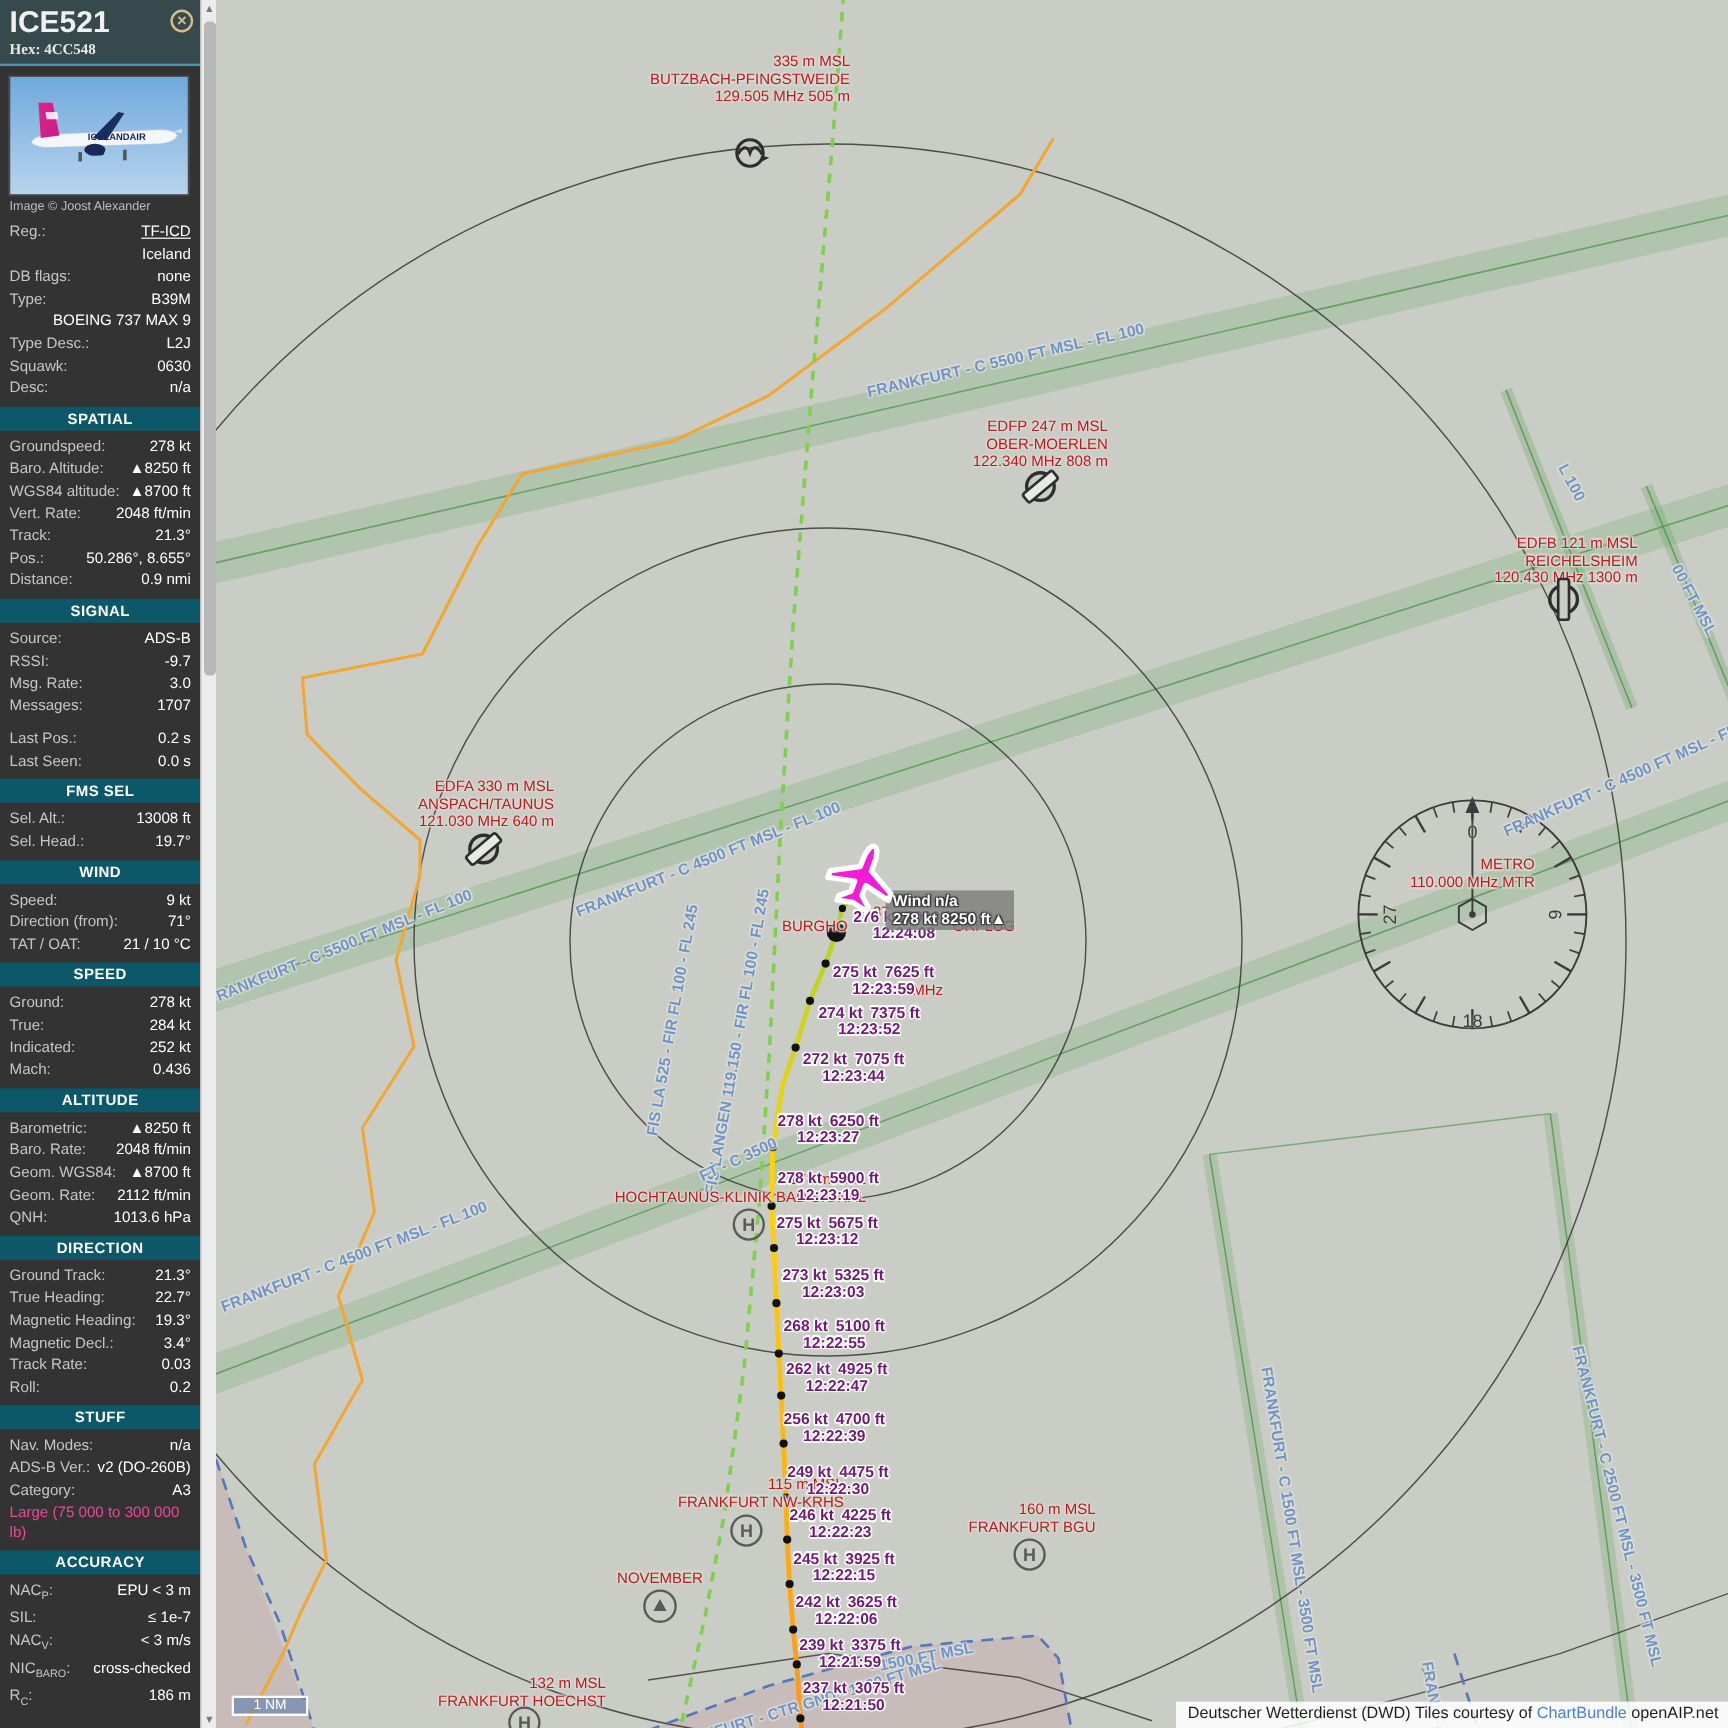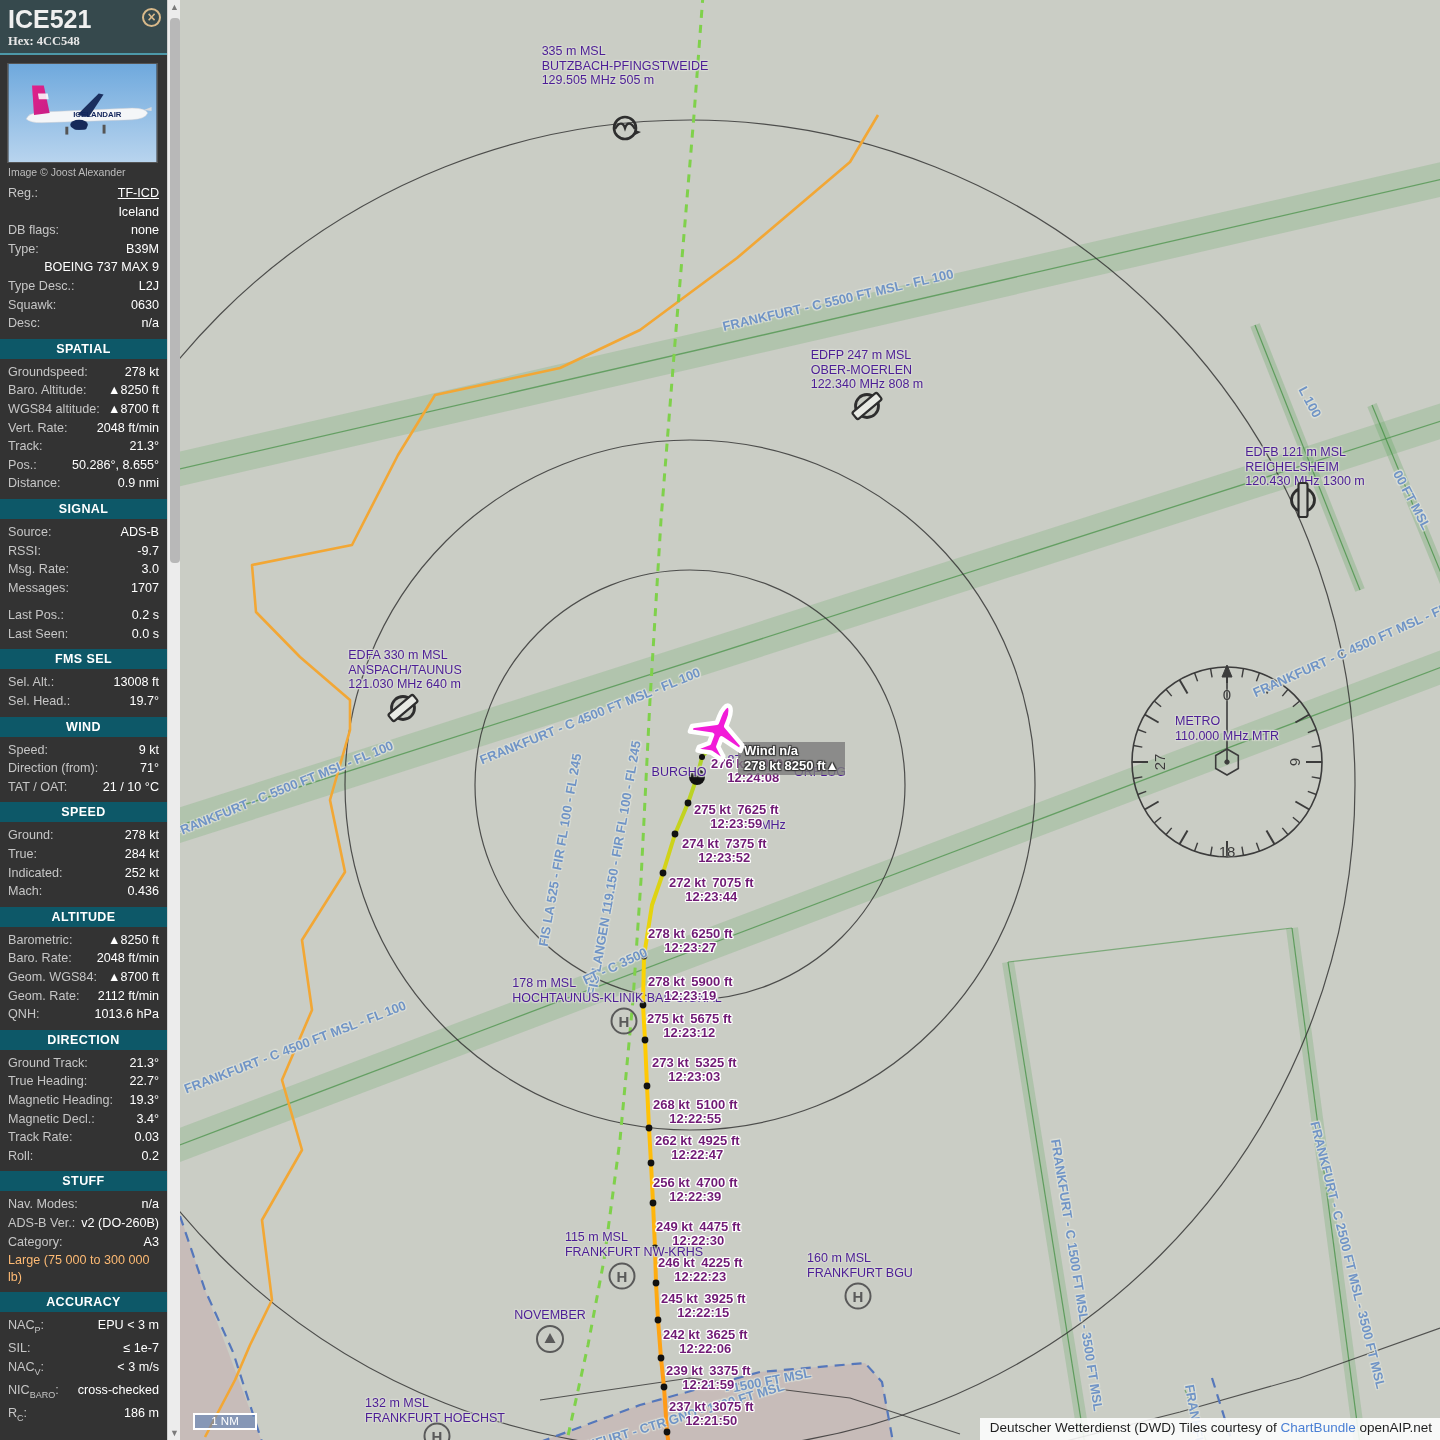--- a/index.html
+++ b/index.html
@@ -20,42 +20,42 @@
     line-height:15px;font-size:14px;font-weight:bold;cursor:pointer;}
   #photo-wrap{margin:8px 7px 0 7px;}
   #photo-wrap svg{display:block;border:1px solid #555;}
   #photo-credit{font-size:10.5px;color:#bdbdbd;margin:3px 8px 6px 8px;}
   .sb-row{display:flex;justify-content:space-between;padding:1px 8px;
     font-size:12.6px;line-height:16.6px;}
   .sb-row.gap{margin-top:9px;}
   .sb-label{color:#c6c6c6;white-space:nowrap;}
   .sb-value{color:#fff;text-align:right;flex:1;margin-left:6px;}
   .sb-value.link{text-decoration:underline;cursor:pointer;}
-  .sb-wide{padding:1px 8px;font-size:12.6px;line-height:16.6px;color:#fdba74;}
+  .sb-wide{padding:1px 8px;font-size:12.6px;line-height:16.6px;color:#ec4899;}
   .sb-sec{background:#0d5868;color:#fff;text-align:center;font-size:12.5px;
     font-weight:bold;letter-spacing:.4px;padding:3px 0;margin:6px 0 4px 0;}
   #sb-footer{margin-top:12px;padding:0 6px;text-align:center;font-size:12.4px;
     line-height:17px;color:#cfcfcf;}
   sub{font-size:9px;}
 
   
   #scrollbar{position:absolute;left:167px;top:0;width:13px;height:1440px;
     background:#ececec;z-index:31;border-left:1px solid #d0d0d0;}
   .sc-arrow{position:absolute;left:0;width:13px;height:14px;color:#7a7a7a;
     font-size:9px;text-align:center;line-height:14px;cursor:pointer;}
   #sc-up{top:0;}#sc-down{bottom:0;}
   #sc-thumb{position:absolute;left:1.5px;top:18px;width:10px;height:545px;
     background:#b8b8b8;border-radius:4px;cursor:pointer;}
 
   
   #map{position:absolute;left:180px;top:0;width:1260px;height:1440px;
     overflow:hidden;background:#cacdc5;cursor:grab;}
   #map svg.base{position:absolute;left:0;top:0;}
-  .map-label{position:absolute;transform:translate(-50%,-50%);text-align:left;
-    font-size:12.5px;font-weight:500;color:#4c1d95;white-space:nowrap;line-height:14.5px;
+  .map-label{position:absolute;transform:translate(-50%,-50%);text-align:right;
+    font-size:12.5px;font-weight:500;color:#b91c1c;white-space:nowrap;line-height:14.5px;
     text-shadow:1px 1px 1px #d7dad2,-1px -1px 1px #d7dad2,1px -1px 1px #d7dad2,-1px 1px 1px #d7dad2,0 0 3px #d7dad2;
     z-index:4;pointer-events:none;}
   .as-label{position:absolute;font-size:13px;font-weight:bold;color:#7094c6;
     white-space:nowrap;z-index:3;pointer-events:none;
     text-shadow:1px 1px 1px #dde0d8,-1px -1px 1px #dde0d8,1px -1px 1px #dde0d8,-1px 1px 1px #dde0d8;}
   .trail-label{position:absolute;font-size:13px;font-weight:bold;color:#701a75;
     white-space:nowrap;line-height:14px;z-index:8;pointer-events:none;
     text-shadow:1.2px 0 0 #fff,-1.2px 0 0 #fff,0 1.2px 0 #fff,0 -1.2px 0 #fff,
       1px 1px 0 #fff,-1px -1px 0 #fff,1px -1px 0 #fff,-1px 1px 0 #fff,0 0 3px #fff;text-align:center;}
   #tooltip{position:absolute;z-index:9;background:rgba(125,125,125,0.82);

